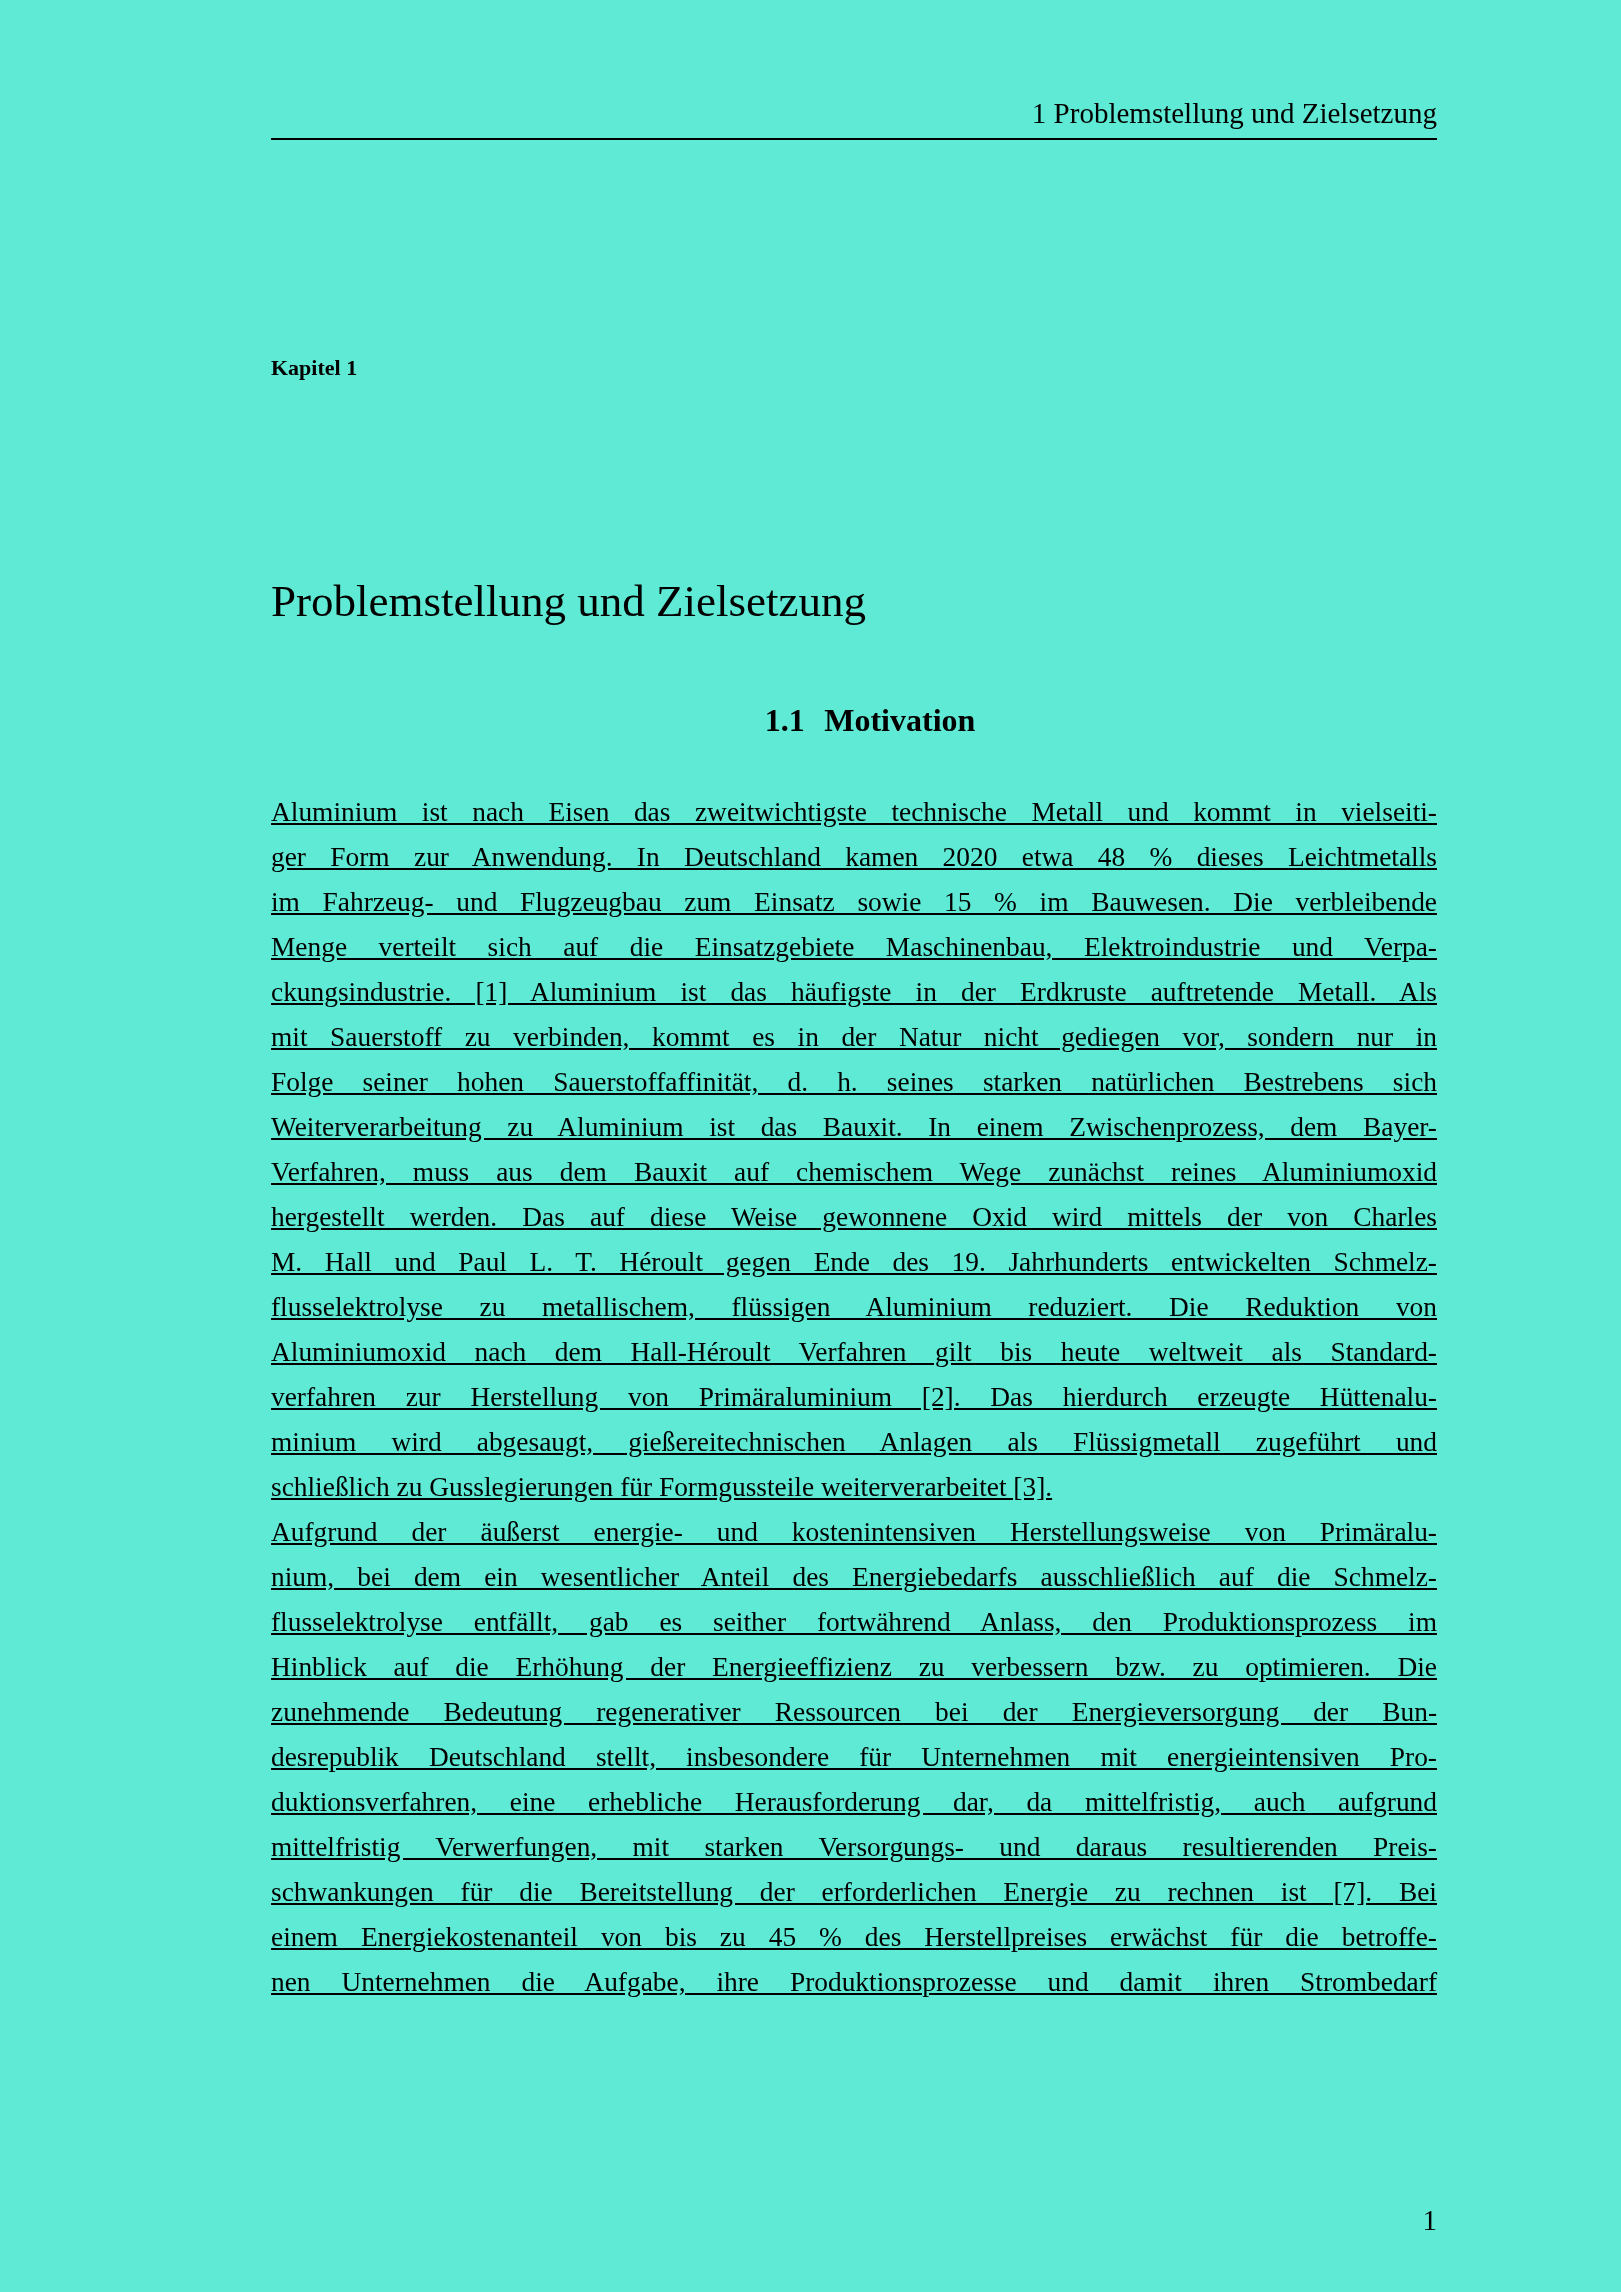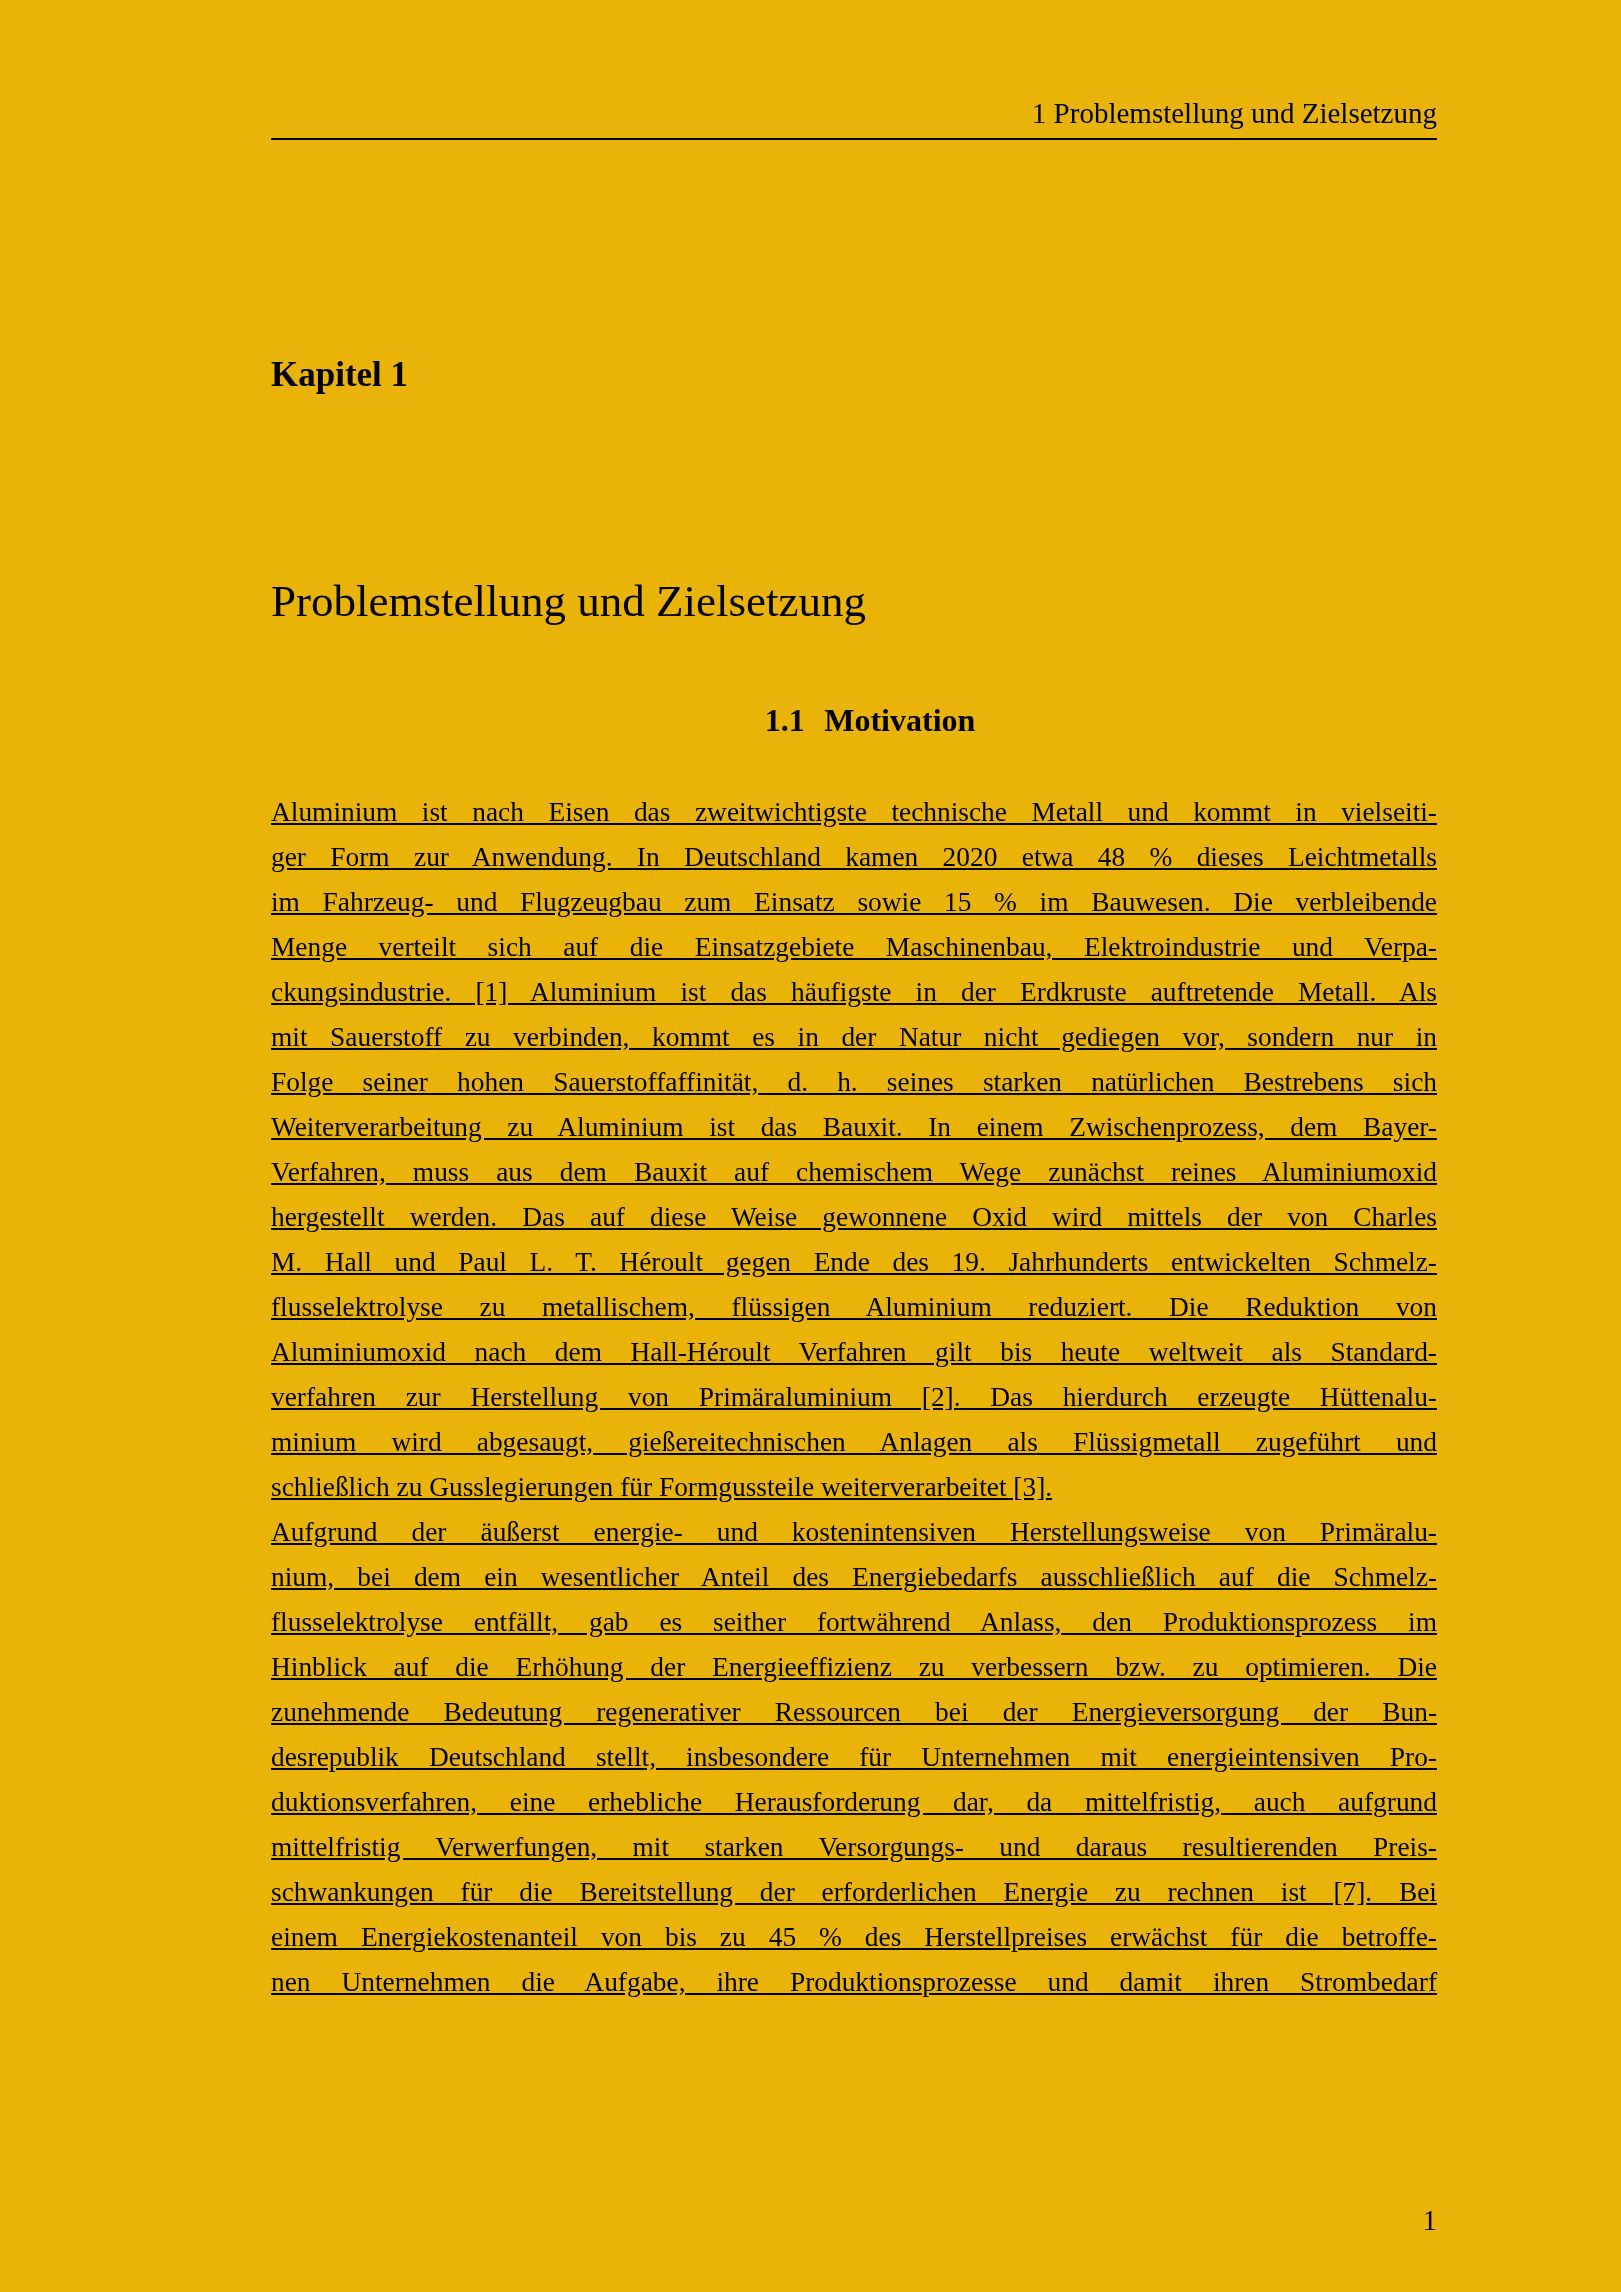--- a/index.html
+++ b/index.html
@@ -11,21 +11,21 @@
     width: 1621px;
     height: 2293px;
     position: relative;
     font-family: "Liberation Serif", serif;
     color: #000000;
     overflow: hidden;
   }
   .page {
     position: absolute;
     inset: 0;
-    background: #eab308;
+    background: #5eead4;
   }
   
   .running-header {
     position: absolute;
     left: 271px;
     top: 96px;
     width: 1166px;
   }
   .running-title {
     text-align: right;
@@ -37,21 +37,21 @@
     border-bottom: 2px solid #000000;
     height: 0;
   }
   
   .chapter-label {
     position: absolute;
     left: 271px;
     top: 355px;
     width: 1166px;
     margin: 0;
-    font-size: 35px;
+    font-size: 22px;
     font-weight: bold;
     line-height: 1.15;
   }
   .chapter-title {
     position: absolute;
     left: 271px;
     top: 576px;
     width: 1166px;
     margin: 0;
     font-size: 45px;

